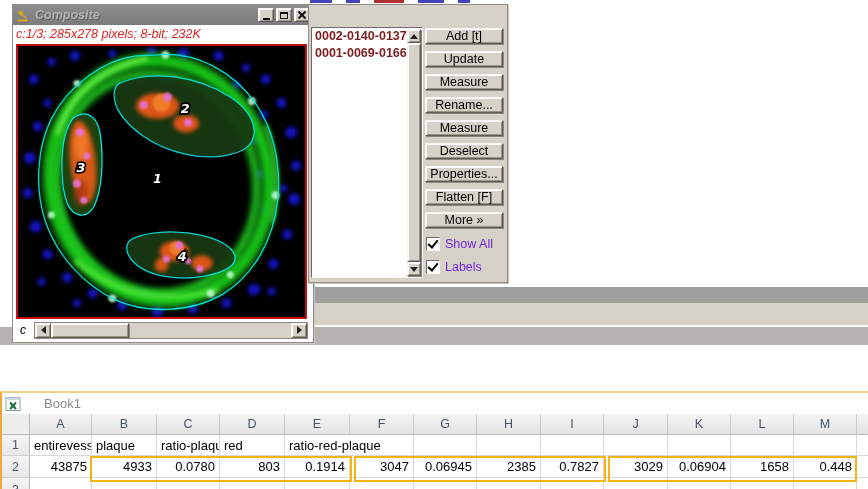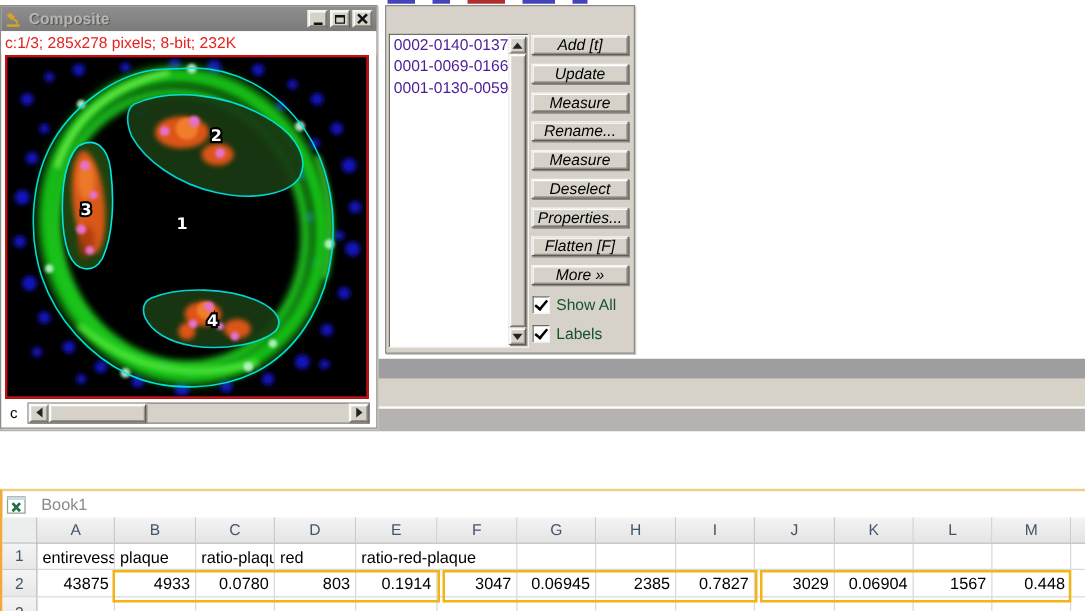--- a/index.html
+++ b/index.html
@@ -54,61 +54,61 @@
     font-family:"Liberation Sans",sans-serif;
   }
 
   .tri{width:0;height:0;display:block;}
   .tri-up{border-left:4px solid transparent;border-right:4px solid transparent;border-bottom:5px solid #222;}
   .tri-down{border-left:4px solid transparent;border-right:4px solid transparent;border-top:5px solid #222;}
   .tri-left{border-top:4px solid transparent;border-bottom:4px solid transparent;border-right:5px solid #222;}
   .tri-right{border-top:4px solid transparent;border-bottom:4px solid transparent;border-left:5px solid #222;}
 
   
-  #composite{left:0;top:4px;width:300px;height:337px;}
+  #composite{left:12px;top:4px;width:300px;height:337px;font-style:italic;}
   #comp-info{position:absolute;left:0;top:20px;right:0;height:19px;background:#fff;
     color:#e32222;font-size:12.5px;line-height:19px;padding-left:3px;white-space:nowrap;}
   #comp-image{position:absolute;left:3px;top:39px;width:287px;height:271px;
     border:2px solid #c41010;background:#000;}
   #comp-cbar{position:absolute;left:0;top:316px;right:0;height:18px;display:flex;align-items:center;}
   #comp-clabel{font-size:12px;color:#000;margin-left:7px;width:14px;}
   #comp-scroll{position:relative;height:17px;flex:1;margin-right:5px;background:#d6d2ca;
     border:1px solid #8a8680;box-sizing:border-box;}
   .sb-btn{position:absolute;top:0;bottom:0;width:16px;}
   #comp-scroll .sb-left{left:0;}
   #comp-scroll .sb-right{right:0;}
   #comp-thumb{position:absolute;left:16px;top:0;bottom:0;width:78px;}
 
   
   #roi{left:308px;top:4px;width:198px;height:277px;background:#d6d2ca;}
   #roi-list{position:absolute;left:2px;top:22px;width:112px;height:251px;background:#fff;
     border:1px solid;border-color:#6e6a66 #f5f4f2 #f5f4f2 #6e6a66;box-sizing:border-box;}
-  .roi-item{height:17px;line-height:17px;font-size:12.5px;font-weight:normal;color:#4c1d95;
+  .roi-item{height:17px;line-height:17px;font-size:12.5px;font-weight:bold;color:#7f1d1d;
     padding-left:3px;white-space:nowrap;overflow:hidden;}
   .roi-item.sel{background:#b9cfe4;}
   #roi-vscroll{position:absolute;right:1px;top:1px;bottom:1px;width:14px;background:#d6d2ca;}
   #roi-vscroll .sbv{position:absolute;left:0;right:0;height:14px;}
   #roi-vscroll .up{top:0;}
   #roi-vscroll .dn{bottom:0;}
   #roi-vscroll .vthumb{position:absolute;left:0;right:0;top:14px;bottom:14px;}
-  .roi-btn{position:absolute;left:116px;width:78px;height:16px;font-style:italic;}
-  .cbrow{position:absolute;left:117px;display:flex;align-items:center;gap:5px;font-size:12.5px;color:#14532d;}
+  .roi-btn{position:absolute;left:116px;width:78px;height:16px;}
+  .cbrow{position:absolute;left:117px;display:flex;align-items:center;gap:5px;font-size:12.5px;color:#6d28d9;}
   .cbox{width:12px;height:12px;background:#fff;border:1px solid;
     border-color:#6e6a66 #f5f4f2 #f5f4f2 #6e6a66;box-sizing:content-box;
     display:flex;align-items:center;justify-content:center;}
   .check{display:block;width:4px;height:8px;border:solid #000;border-width:0 2px 2px 0;
     transform:rotate(40deg);margin-top:-2px;}
 
   
   #results{left:4px;top:347px;font-size:15px;color:#161616;line-height:21px;white-space:pre;}
 
   
   #excel{left:0;top:391px;width:868px;height:98px;background:#fff;
     border-top:2px solid #ead089;border-left:2px solid #f2a93c;box-sizing:border-box;overflow:hidden;}
-  #excel-title{height:21px;display:flex;align-items:center;gap:12px;padding-left:3px;}
+  #excel-title{height:21px;display:flex;align-items:center;gap:23px;padding-left:3px;}
   #excel-title .tname{color:#8a8a8a;font-size:13px;}
   #sheet{
     display:grid;
     grid-template-columns:28px 62px 65px 63px 65px 65px 64px 63px 64px 63px 64px 63px 63px 63px 13px;
     grid-template-rows:21px 21px 22px 24px;
   }
   .hd{background:linear-gradient(#f4f4f4,#e4e4e4);border-right:1px solid #c9c9c9;border-bottom:1px solid #b9b9b9;
     color:#44546a;font-size:12.5px;display:flex;align-items:center;justify-content:center;box-sizing:border-box;}
   .gut{background:linear-gradient(#f4f4f4,#e8e8e8);border-right:1px solid #b9b9b9;border-bottom:1px solid #cfcfcf;
     color:#44546a;font-size:12.5px;display:flex;align-items:center;justify-content:center;box-sizing:border-box;}
@@ -309,21 +309,20 @@
         </span>
     </div>
   </div>
 </div>
 
 <div class="abs win" id="roi">
 
   <div id="roi-list">
     <div class="roi-item">0002-0140-0137</div>
     <div class="roi-item">0001-0069-0166</div>
-    <div class="roi-item">0001-0130-0059</div>
     <div id="roi-vscroll">
       <span class="btn95 sbv up">
           <span class="tri tri-up"></span>
         </span>
       <span class="btn95 vthumb"></span>
       <span class="btn95 sbv dn">
           <span class="tri tri-down"></span>
         </span>
     </div>
   </div>
@@ -408,21 +407,21 @@
     <div class="cell num">4933</div>
     <div class="cell num">0.0780</div>
     <div class="cell num">803</div>
     <div class="cell num">0.1914</div>
     <div class="cell num">3047</div>
     <div class="cell num">0.06945</div>
     <div class="cell num">2385</div>
     <div class="cell num">0.7827</div>
     <div class="cell num">3029</div>
     <div class="cell num">0.06904</div>
-    <div class="cell num">1567</div>
+    <div class="cell num">1658</div>
     <div class="cell num">0.448</div>
     <div class="cell"></div>
 
     <div class="gut">3</div>
     <div class="cell"></div>
     <div class="cell"></div>
     <div class="cell"></div>
     <div class="cell"></div>
     <div class="cell"></div>
     <div class="cell"></div>

